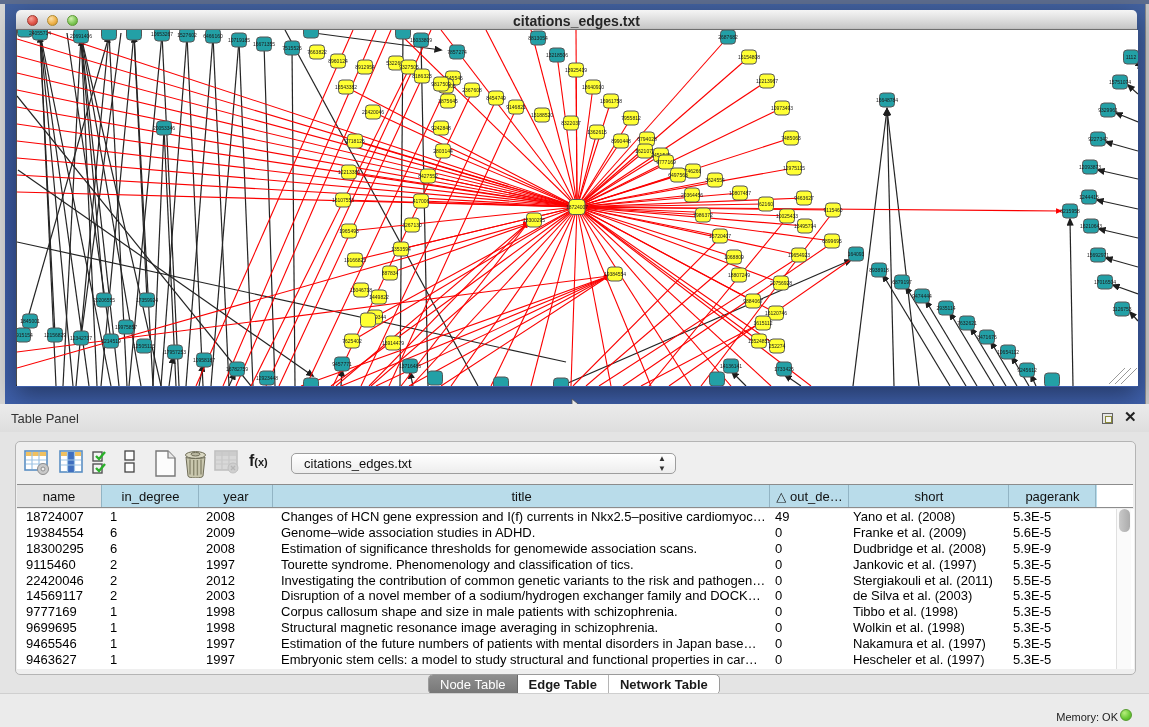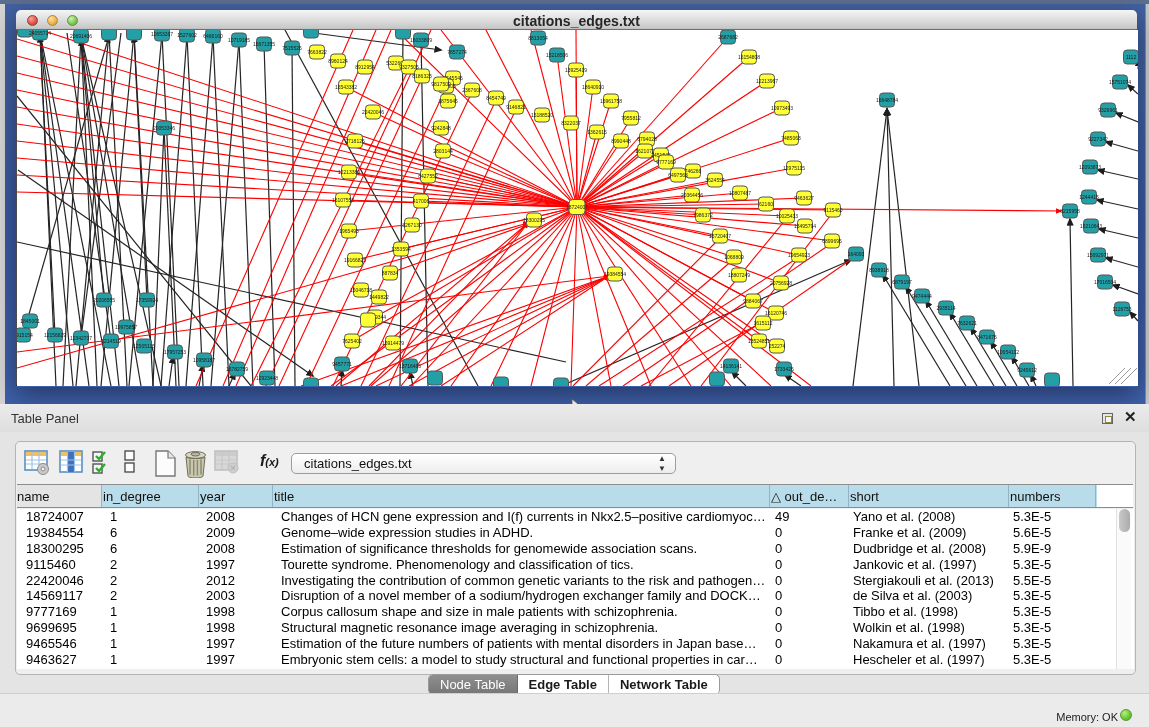--- a/index.html
+++ b/index.html
@@ -19,21 +19,21 @@
 .phead{position:absolute;left:0;top:0;width:100%;height:28px;background:linear-gradient(180deg,#ebebeb,#dedede)}
 .phead .t{position:absolute;left:11px;top:7px;font-size:13px;color:#333}
 .float-ic{position:absolute;left:1102px;top:9px;width:11px;height:11px;border:1px solid #666}
 .float-ic:before{content:"";position:absolute;left:2px;top:2px;width:5px;height:5px;border:1px solid #8a8a3a;background:#f5f5f5}
 .close-ic{position:absolute;left:1124px;top:4px;font-size:15px;font-weight:bold;color:#222}
 .container{position:absolute;left:15px;top:37px;width:1121px;height:234px;background:#efefef;border:1px solid #b4b4b4;border-radius:5px}
 .toolbar{position:absolute;left:0;top:0;width:100%;height:42px}
 .dd{position:absolute;left:275px;top:11px;width:385px;height:21px;border:1px solid #9d9d9d;border-radius:5px;background:linear-gradient(180deg,#ffffff,#ededed);font-size:13px;color:#111;line-height:19px;padding-left:12px}
 .dd .arr{position:absolute;right:9px;top:0px;font-size:8px;color:#333;line-height:10px;text-align:center}
 .thead{position:absolute;left:1px;top:42px;width:1080px;height:24px;background:#b9dcea;border-top:1px solid #8c8c8c;border-bottom:1px solid #8c8c8c;font-size:13px;color:#111}.theadfill{position:absolute;left:1081px;top:42px;width:36px;height:24px;background:#fff;border-top:1px solid #8c8c8c;border-bottom:1px solid #8c8c8c}
-.th{position:absolute;top:0;height:100%;text-align:left;line-height:23px;border-right:1px solid #92b4c4}
+.th{position:absolute;top:0;height:100%;text-align:center;line-height:23px;border-right:1px solid #92b4c4}
 .tbody{position:absolute;left:1px;top:67px;width:1117px;height:160px;background:#fff;font-size:13px;color:#000}
 .tr{position:relative;height:15.9px;white-space:nowrap}
 .tr div{position:absolute;top:0;overflow:hidden;line-height:15px}
 .c0{left:9px;width:90px}.c1{left:93px;width:100px}.c2{left:189px;width:80px}
 .c3{left:264px;width:488px}.c4{left:758px;width:76px}.c5{left:836px;width:158px}.c6{left:996px;width:95px}
 .sbar{position:absolute;right:4px;top:67px;width:15px;height:160px;background:#fafafa;border-left:1px solid #e0e0e0}
 .sthumb{position:absolute;left:2px;top:0px;width:11px;height:23px;background:linear-gradient(90deg,#c9c9c9,#ababab);border-radius:6px}
 .tabs{position:absolute;left:428px;top:270px;height:21px;border:1px solid #9a9a9a;border-radius:5px;background:#fff;font-size:13px;font-weight:bold;color:#1a1a1a;display:flex;box-shadow:0 1px 0 rgba(255,255,255,.7)}
 .tab{padding:0 11px;line-height:20px;border-right:1px solid #b5b5b5}
 .tab.sel{background:linear-gradient(180deg,#8f8f8f,#767676);color:#fff;border-radius:4px 0 0 4px;border-right:1px solid #6a6a6a;font-weight:normal}
@@ -558,49 +558,49 @@
 <path d="M4 7c0 2 19 2 19 0l-2 19c0 2.6-15 2.6-15 0z" fill="#c9c7ae" stroke="#6f6d58"></path>
 <path d="M8 9.5v15M11.7 10v15.4M15.4 10v15.4M19 9.5v15" stroke="#8a886f" stroke-width="1.4"></path>
 </svg>
 <svg class="icon" style="left:198px" width="26" height="25" viewBox="0 0 26 25" opacity="0.55">
 <rect x="1" y="1" width="22" height="19" fill="#c6c6c6" stroke="#9a9a9a" stroke-width="1.6"></rect>
 <rect x="2" y="2" width="20" height="4" fill="#b0b0b0"></rect>
 <path d="M2 10h20M2 14h20M8 2v17M15 2v17" stroke="#a8a8a8" stroke-width="1.2" fill="none"></path>
 <circle cx="19" cy="18" r="5" fill="#b5b5b5" stroke="#999"></circle>
 <path d="M17 16l4 4M21 16l-4 4" stroke="#888" stroke-width="1.3"></path>
 </svg>
-<div class="icon" style="left:244px;top:10px;font-size:16px;font-style:italic;font-weight:bold;color:#1a1a1a">f<span style="font-size:11px">(x)</span></div>
+<div class="icon" style="left:233px;top:10px;font-size:16px;font-weight:bold;color:#1a1a1a">f<span style="font-size:11px">(x)</span></div>
 
       <div class="dd">citations_edges.txt<span class="arr">▲<br>▼</span></div>
     </div>
     <div class="theadfill"></div>
     <div class="thead">
       <div class="th" style="left:0;width:85px;background:#e4e4e4">name</div>
       <div class="th" style="left:86px;width:96px">in_degree</div>
       <div class="th" style="left:183px;width:73px">year</div>
       <div class="th" style="left:257px;width:496px">title</div>
       <div class="th" style="left:754px;width:78px">△ out_de…</div>
       <div class="th" style="left:833px;width:159px">short</div>
-      <div class="th" style="left:993px;width:86px">numbers</div>
+      <div class="th" style="left:993px;width:86px">pagerank</div>
     </div>
     <div class="tbody">
 <div class="tr">
           <div class="c0">18724007</div>
           <div class="c1">1</div>
           <div class="c2">2008</div>
           <div class="c3">Changes of HCN gene expression and I(f) currents in Nkx2.5–positive cardiomyoc…</div>
           <div class="c4">49</div>
           <div class="c5">Yano et al. (2008)</div>
           <div class="c6">5.3E-5</div>
         </div>
 <div class="tr">
           <div class="c0">19384554</div>
           <div class="c1">6</div>
           <div class="c2">2009</div>
-          <div class="c3">Genome–wide expression studies in ADHD.</div>
+          <div class="c3">Genome–wide association studies in ADHD.</div>
           <div class="c4">0</div>
           <div class="c5">Franke et al. (2009)</div>
           <div class="c6">5.6E-5</div>
         </div>
 <div class="tr">
           <div class="c0">18300295</div>
           <div class="c1">6</div>
           <div class="c2">2008</div>
           <div class="c3">Estimation of significance thresholds for genomewide association scans.</div>
           <div class="c4">0</div>
@@ -615,21 +615,21 @@
           <div class="c4">0</div>
           <div class="c5">Jankovic et al. (1997)</div>
           <div class="c6">5.3E-5</div>
         </div>
 <div class="tr">
           <div class="c0">22420046</div>
           <div class="c1">2</div>
           <div class="c2">2012</div>
           <div class="c3">Investigating the contribution of common genetic variants to the risk and pathogen…</div>
           <div class="c4">0</div>
-          <div class="c5">Stergiakouli et al. (2013)</div>
+          <div class="c5">Stergiakouli et al. (2011)</div>
           <div class="c6">5.5E-5</div>
         </div>
 <div class="tr">
           <div class="c0">14569117</div>
           <div class="c1">2</div>
           <div class="c2">2003</div>
           <div class="c3">Disruption of a novel member of a sodium/hydrogen exchanger family and DOCK…</div>
           <div class="c4">0</div>
           <div class="c5">de Silva et al. (2003)</div>
           <div class="c6">5.3E-5</div>

